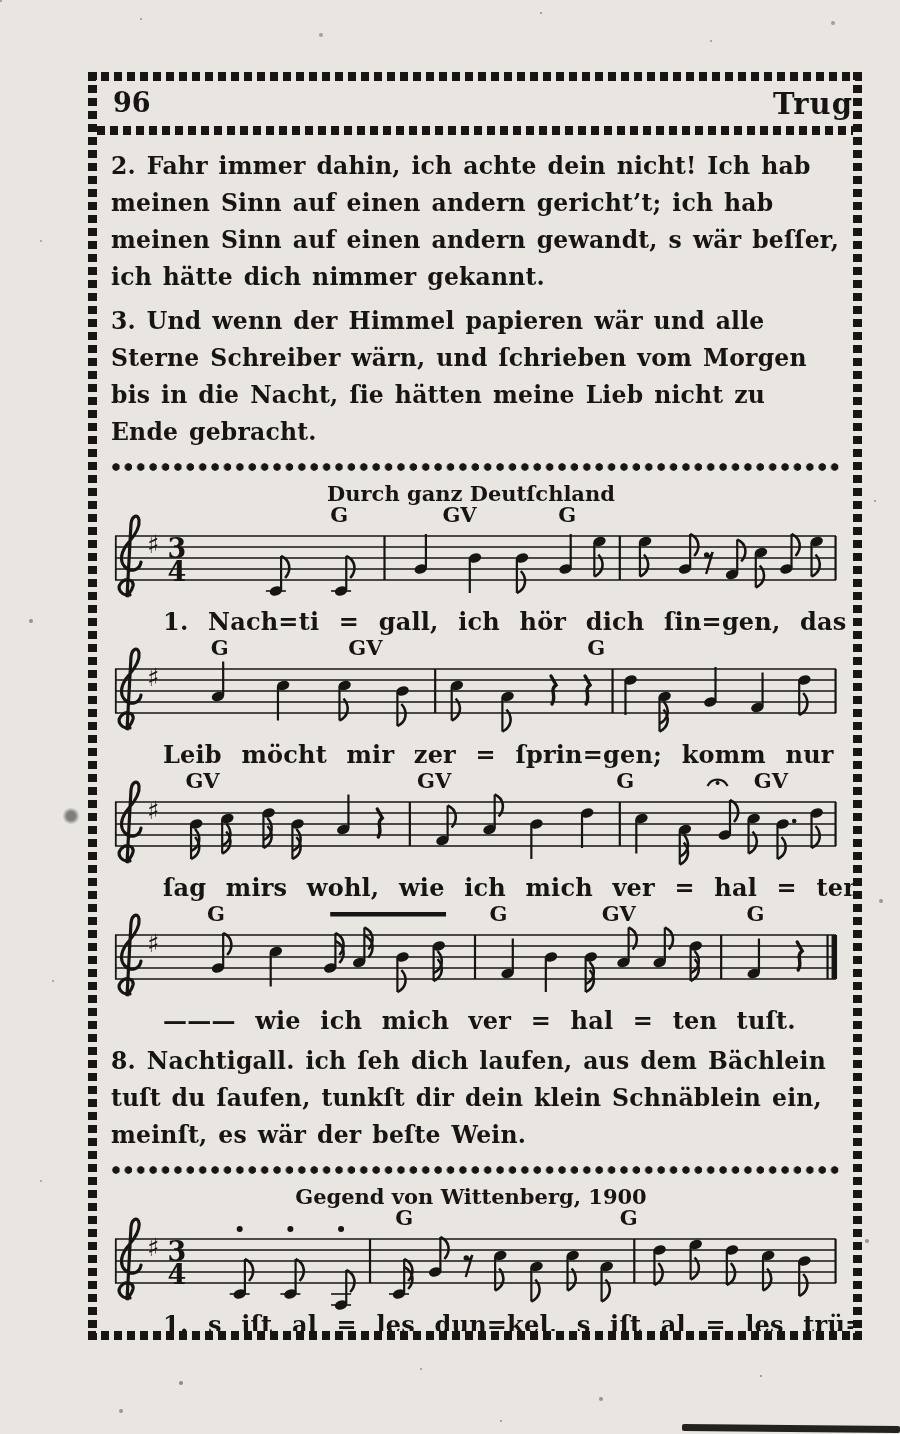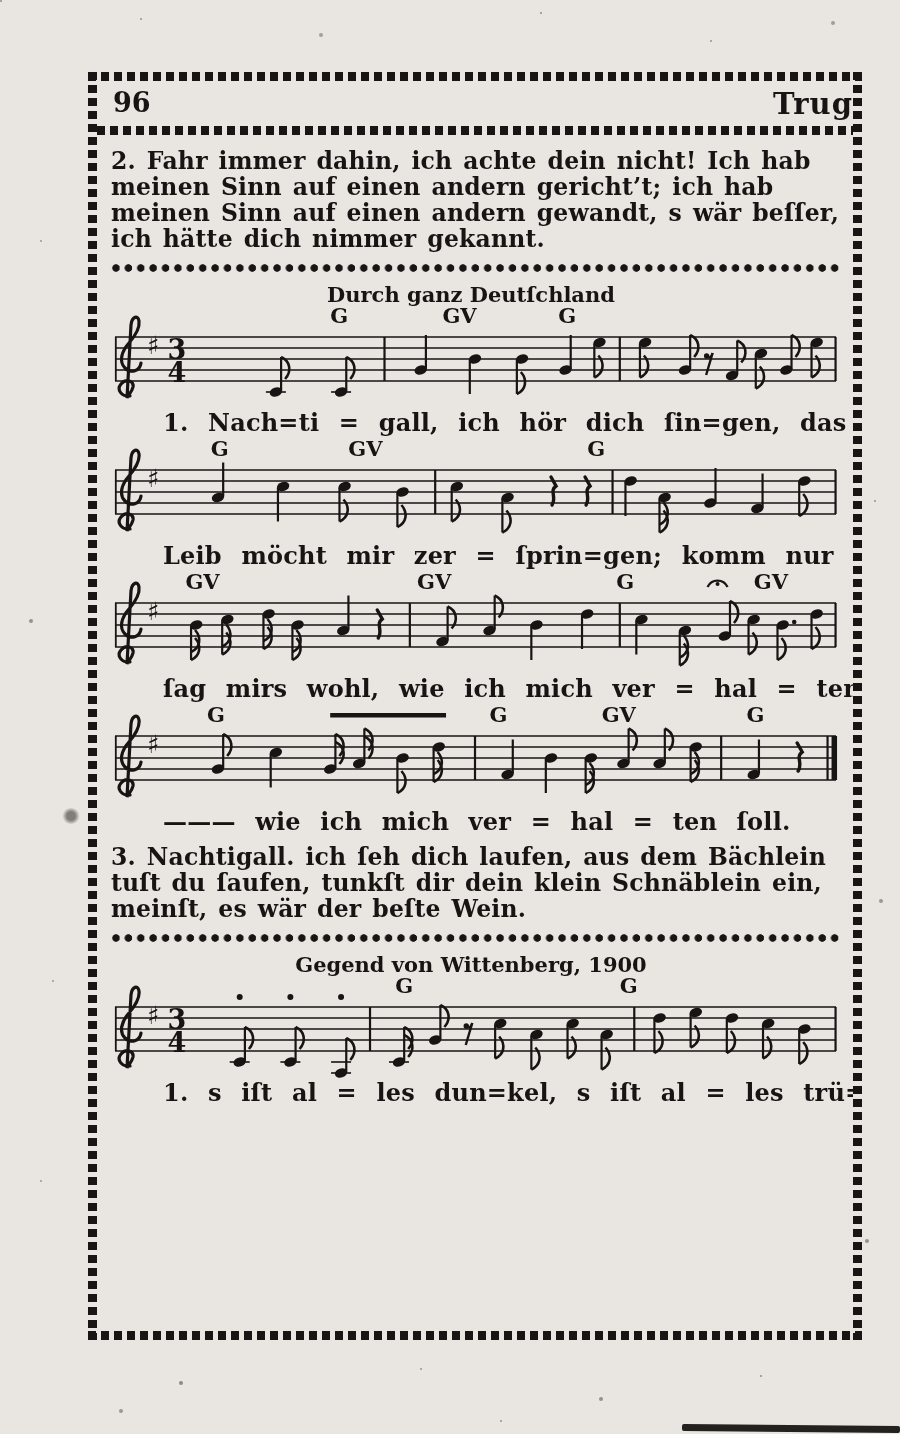--- a/index.html
+++ b/index.html
@@ -20,21 +20,21 @@
   .edge{position:absolute;background-repeat:repeat;}
   .edge.h{height:9px;left:0;right:0;background-image:repeating-linear-gradient(90deg,#171614 0 8px,rgba(0,0,0,0) 8px 13px);}
   .edge.v{width:9px;top:0;bottom:0;background-image:repeating-linear-gradient(180deg,#171614 0 8px,rgba(0,0,0,0) 8px 13px);}
   .edge.t{top:0;} .edge.b{bottom:0;} .edge.l{left:0;} .edge.r{right:0;}
   .hdr{position:absolute;top:9px;left:9px;right:9px;height:45px;}
   .hdr .num{position:absolute;left:16px;top:6px;font-size:27px;font-weight:700;}
   .hdr .title{position:absolute;left:0;right:0;top:6px;text-align:right;font-size:29px;font-weight:700;letter-spacing:1px;}
   .hdr-divider{position:absolute;top:54px;left:9px;right:9px;height:9px;
         background-image:repeating-linear-gradient(90deg,#171614 0 8px,rgba(0,0,0,0) 8px 13px);}
   .content{position:absolute;top:65px;left:9px;right:9px;bottom:9px;padding:4px 12px 0 14px;overflow:hidden;}
-  .verse{font-size:23.5px;font-weight:700;line-height:26px;margin:7px 0 6px;letter-spacing:.2px;word-spacing:2.5px;}
+  .verse{font-size:23.5px;font-weight:700;line-height:37px;margin:7px 0 6px;letter-spacing:.2px;word-spacing:2.5px;}
   .dotline{height:10px;margin:11px 0 9px;background-image:radial-gradient(circle at 5px 5px,#171614 3.4px,rgba(0,0,0,0) 4.1px);
         background-size:12.4px 10px;background-repeat:repeat-x;}
   .attribution{text-align:center;font-size:21px;font-weight:700;padding-right:10px;margin:4px 0 0;}
   .system{margin:0 0 2px;}
   .system svg{display:block;overflow:visible;margin-left:2px;}
   .lyric{font-size:24px;font-weight:700;height:31px;line-height:31px;padding-left:52px;word-spacing:11px;letter-spacing:.2px;white-space:nowrap;}
 </style>
 </head>
 <body>
 
@@ -49,20 +49,21 @@
     <div class="edge v r"></div>
 
     <div class="hdr">
       <div class="num">96</div>
       <div class="title">Trug</div>
     </div>
     <div class="hdr-divider"></div>
 
     <div class="content">
       <div class="verse">2. Fahr immer dahin, ich achte dein nicht!  Ich hab meinen Sinn auf einen andern gericht’t; ich hab meinen Sinn auf einen andern gewandt, s wär beſſer, ich hätte dich nimmer gekannt.</div>
+      <div class="verse">3. Und wenn der Himmel papieren wär und alle Sterne Schreiber wärn, und ſchrieben vom Morgen bis in die Nacht, ſie hätten meine Lieb nicht zu Ende gebracht.</div>
 
       <div class="dotline"></div>
 
       <div>
         <div class="attribution">Durch ganz Deutſchland</div>
         <div class="systems" id="song-0">
             <div class="system">
               <svg width="724" height="100" viewBox="0 0 724 100">
                 <line x1="2" y1="30" x2="723" y2="30" stroke="#161514" stroke-width="1.6"></line>
                 <line x1="2" y1="41" x2="723" y2="41" stroke="#161514" stroke-width="1.6"></line>
@@ -298,26 +299,26 @@
                 <line x1="551.82" y1="56.5" x2="551.82" y2="22.5" stroke="#161514" stroke-width="2.2"></line>
                 <path d="M551.82 22.5 c 9 4 11 14 4 22" stroke="#161514" stroke-width="2.6" fill="none"></path>
                 <ellipse cx="582.82" cy="41" rx="6.3" ry="4.6" fill="#161514" transform="rotate(-18 582.82 41)"></ellipse>
                 <line x1="577.62" y1="42" x2="577.62" y2="76" stroke="#161514" stroke-width="2.2"></line>
                 <path d="M577.62 76 c 9 -4 11 -14 4 -22" stroke="#161514" stroke-width="2.6" fill="none"></path>
                 <path d="M577.62 68 c 9 -4 11 -14 4 -22" stroke="#161514" stroke-width="2.6" fill="none"></path>
                 <ellipse cx="640.74" cy="68.5" rx="6.3" ry="4.6" fill="#161514" transform="rotate(-18 640.74 68.5)"></ellipse>
                 <line x1="645.94" y1="67.5" x2="645.94" y2="33.5" stroke="#161514" stroke-width="2.2"></line>
                 <path d="M684.18 37 L689.18 46 C 682.18 51 690.18 57 685.18 65" stroke="#161514" stroke-width="3.4" fill="none" stroke-linecap="round"></path>
               </svg>
-              <div class="lyric">———      wie   ich    mich  ver = hal = ten    ſoll.</div>
+              <div class="lyric">———      wie   ich    mich  ver = hal = ten    tuſt.</div>
             </div>
           </div>
       </div>
 
-      <div class="verse">3. Nachtigall. ich ſeh dich laufen, aus dem Bächlein tuſt du ſaufen, tunkſt dir dein klein Schnäblein ein, meinſt, es wär der beſte Wein.</div>
+      <div class="verse">8. Nachtigall. ich ſeh dich laufen, aus dem Bächlein tuſt du ſaufen, tunkſt dir dein klein Schnäblein ein, meinſt, es wär der beſte Wein.</div>
 
       <div class="dotline"></div>
 
       <div>
         <div class="attribution">Gegend von Wittenberg, 1900</div>
         <div class="systems" id="song-1">
             <div class="system">
               <svg width="724" height="100" viewBox="0 0 724 100">
                 <line x1="2" y1="30" x2="723" y2="30" stroke="#161514" stroke-width="1.6"></line>
                 <line x1="2" y1="41" x2="723" y2="41" stroke="#161514" stroke-width="1.6"></line>

